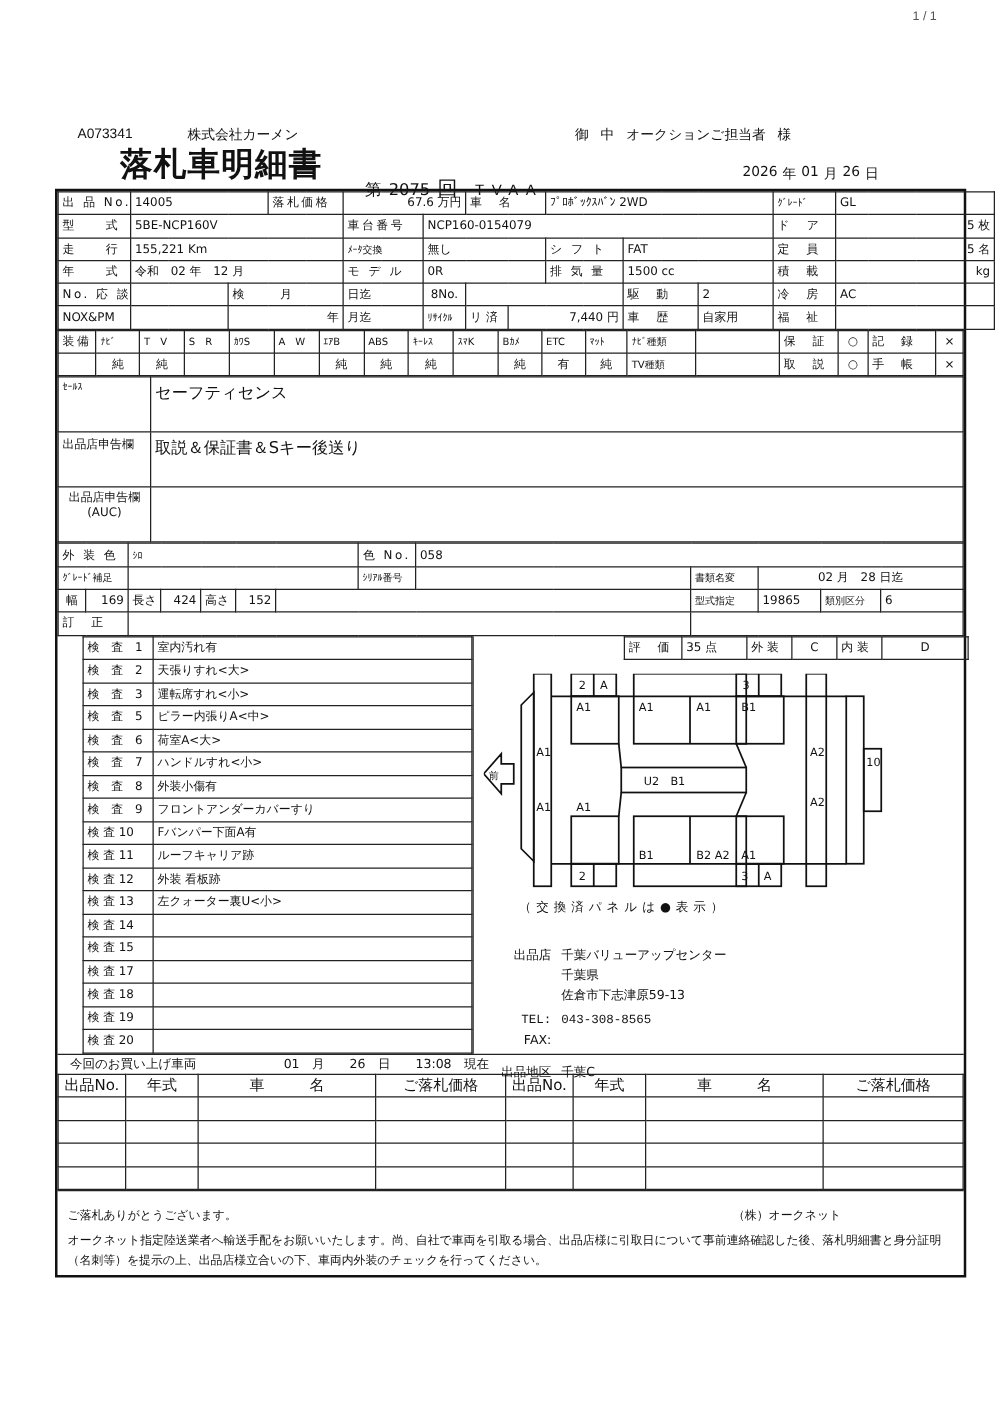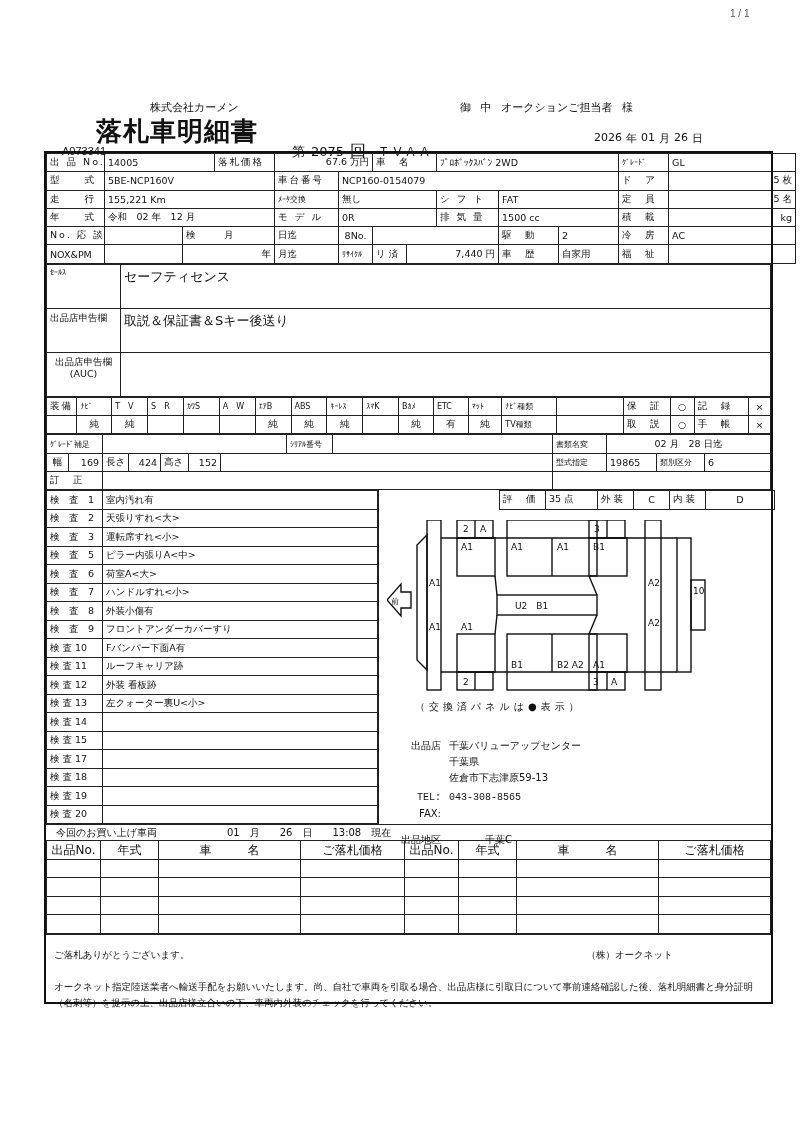--- a/index.html
+++ b/index.html
@@ -1,54 +1,54 @@
 <!DOCTYPE html>
 <html><head>
 <meta charset="utf-8">
 <style>
   * { box-sizing: border-box; margin: 0; padding: 0; }
   html, body { width: 800px; height: 1131px; background: #fff; }
   body { position: relative; font-family: "DejaVu Sans", "Liberation Sans", sans-serif; color: #111; font-size: 10px; overflow: hidden; }
   .abs { position: absolute; }
   .pagenum { top: 8px; left: 730px; font-size: 10px; color: #555; font-family: "Liberation Sans", sans-serif; }
-  .hdr-code { top: 101px; left: 62px; font-size: 11px; font-family: "Liberation Sans", sans-serif; margin-top: 44px; }
+  .hdr-code { top: 101px; left: 62px; font-size: 11px; font-family: "Liberation Sans", sans-serif; }
   .hdr-company { top: 100px; left: 150px; font-size: 11px; }
   .hdr-to { top: 100px; left: 460px; font-size: 11px; word-spacing: 6px; }
   .title { top: 114px; left: 96px; font-size: 26px; font-weight: bold; letter-spacing: 1px; }
   .title-sub { top: 124px; left: 292px; font-size: 13px; display: flex; align-items: baseline; gap: 6px; }
   .title-sub .big { font-size: 16px; }
   .title-sub .tvaa { font-size: 12px; letter-spacing: 6px; margin-left: 8px; font-family: "Liberation Sans", sans-serif; margin-top: 21px; }
   .date { top: 131px; left: 594px; font-size: 11px; display: flex; gap: 4px; }
 
   .frame { position: absolute; left: 44px; top: 151px; width: 729px; border: 2px solid #111; }
   table { border-collapse: collapse; width: 100%; table-layout: fixed; }
   td { border: 1px solid #222; padding: 0 3px; height: 18.3px; font-size: 9.5px; white-space: nowrap; overflow: hidden; vertical-align: middle; }
   .lbl { letter-spacing: 2px; }
   .r { text-align: right; }
   .c { text-align: center; }
   .sm { font-size: 8px; }
 
   .big-row td { height: 44px; vertical-align: top; padding-top: 3px; }
   .big-row .val { font-size: 13px; }
 
   .inspect-wrap { display: flex; }
-  .inspect-left { width: 332px; }
+  .inspect-left { width: 332px; padding-left: 20px; }
   .inspect-left td { height: 18.5px; }
   .inspect-right { flex: 1; position: relative; border-left: 1px solid #222; }
 
   .diagram { position: absolute; left: 8px; top: 10px; width: 320px; height: 190px; }
   .legend-note { position: absolute; left: 36px; top: 208px; font-size: 10px; letter-spacing: 4px; }
   .seller { position: absolute; left: 8px; top: 248px; font-size: 10px; line-height: 16px; }
   .seller .row { display: flex; }
   .seller .k { width: 62px; text-align: right; padding-right: 8px; }
 
   .bought-line { height: 16px; font-size: 10px; padding-left: 10px; display: flex; gap: 20px; align-items: center; border-top: 1px solid #222; }
   .purchases td { height: 18.5px; font-size: 12px; }
   .footer { height: 68px; padding: 12px 8px 0 8px; font-size: 9.5px; line-height: 16px; border-top: 1px solid #222; position: relative; }
-  .footer .thanks-row { display: flex; justify-content: space-between; padding-right: 90px; margin-bottom: 16px; text-align: center; }
+  .footer .thanks-row { display: flex; justify-content: space-between; padding-right: 90px; margin-bottom: 4px; text-align: center; }
 </style>
 </head>
 <body>
 
 <div class="abs pagenum">1 / 1</div>
 <div class="abs hdr-code">A073341</div>
 <div class="abs hdr-company">株式会社カーメン</div>
 <div class="abs hdr-to">御 中 オークションご担当者 様</div>
 <div class="abs title">落札車明細書</div>
 <div class="abs title-sub">
@@ -154,44 +154,20 @@
       <td colspan="2" class="lbl">車　歴</td>
       <td>自家用</td>
       <td class="lbl">福　祉</td>
       <td colspan="4"></td>
     </tr>
   </tbody>
     </table>
 
   <table>
     <colgroup>
-        <col style="width:74px">
-        <col>
-      </colgroup>
-    <tbody>
-        <tr class="big-row">
-      <td class="sm">ｾｰﾙｽ</td>
-      <td class="val">セーフティセンス</td>
-    </tr>
-    <tr class="big-row">
-      <td>出品店申告欄</td>
-      <td class="val">取説＆保証書＆Sキー後送り</td>
-    </tr>
-    <tr class="big-row">
-      <td style="text-align:center;line-height:12px;">
-        <div>出品店申告欄</div>
-        <div>(AUC)</div>
-      </td>
-      <td class="val"></td>
-    </tr>
-  </tbody>
-    </table>
-
-  <table>
-    <colgroup>
       <col style="width:28px">
       <col style="width:32px">
         <col style="width:33px">
         <col style="width:33px">
         <col style="width:33px">
         <col style="width:33px">
         <col style="width:33px">
       <col style="width:33px">
         <col style="width:33px">
         <col style="width:33px">
@@ -246,36 +222,66 @@
       <td class="lbl">取　説</td>
       <td class="c">○</td>
       <td class="lbl">手　帳</td>
       <td class="c">×</td>
     </tr>
   </tbody>
     </table>
 
   <table>
     <colgroup>
+        <col style="width:74px">
+        <col>
+      </colgroup>
+    <tbody>
+        <tr class="big-row">
+      <td class="sm">ｾｰﾙｽ</td>
+      <td class="val">セーフティセンス</td>
+    </tr>
+    <tr class="big-row">
+      <td>出品店申告欄</td>
+      <td class="val">取説＆保証書＆Sキー後送り</td>
+    </tr>
+    <tr class="big-row">
+      <td style="text-align:center;line-height:12px;">
+        <div>出品店申告欄</div>
+        <div>(AUC)</div>
+      </td>
+      <td class="val"></td>
+    </tr>
+  </tbody>
+    </table>
+
+  <table>
+    <colgroup>
       <col style="width:22px">
         <col style="width:34px">
         <col style="width:26px">
         <col style="width:32px">
         <col style="width:28px">
         <col style="width:32px">
       <col style="width:66px">
         <col style="width:46px">
         <col style="width:110px">
         <col style="width:110px">
       <col style="width:54px">
         <col style="width:50px">
         <col style="width:48px">
         <col>
     </colgroup>
     <tbody>
+        <tr>
+      <td colspan="2" class="lbl">外 装 色</td>
+      <td colspan="5" class="sm">ｼﾛ</td>
+      <td class="lbl c">色 No.</td>
+      <td colspan="6">058</td>
+    </tr>
     <tr>
       <td colspan="2" class="sm">ｸﾞﾚｰﾄﾞ補足</td>
       <td colspan="5"></td>
       <td class="sm">ｼﾘｱﾙ番号</td>
       <td colspan="2"></td>
       <td class="sm">書類名変</td>
       <td colspan="3" class="c">02 月　28 日迄</td>
     </tr>
     <tr>
       <td class="c">幅</td>
@@ -486,21 +492,21 @@
             <span>佐倉市下志津原59-13</span>
           </div>
         <div class="row" style="margin-top:4px;font-family:Liberation Mono, monospace;">
             <span class="k">TEL:</span>
             <span>043-308-8565</span>
           </div>
         <div class="row">
             <span class="k">FAX:</span>
             <span></span>
           </div>
-        <div class="row" style="margin-top:10px;gap:36px;">
+        <div class="row" style="margin-top:10px;">
             <span class="k">出品地区</span>
             <span>千葉C</span>
           </div>
       </div>
     </div>
   </div>
 
   <div class="bought-line">
     <span>今回のお買い上げ車両</span>
     <span style="margin-left:50px;">01　月</span>

